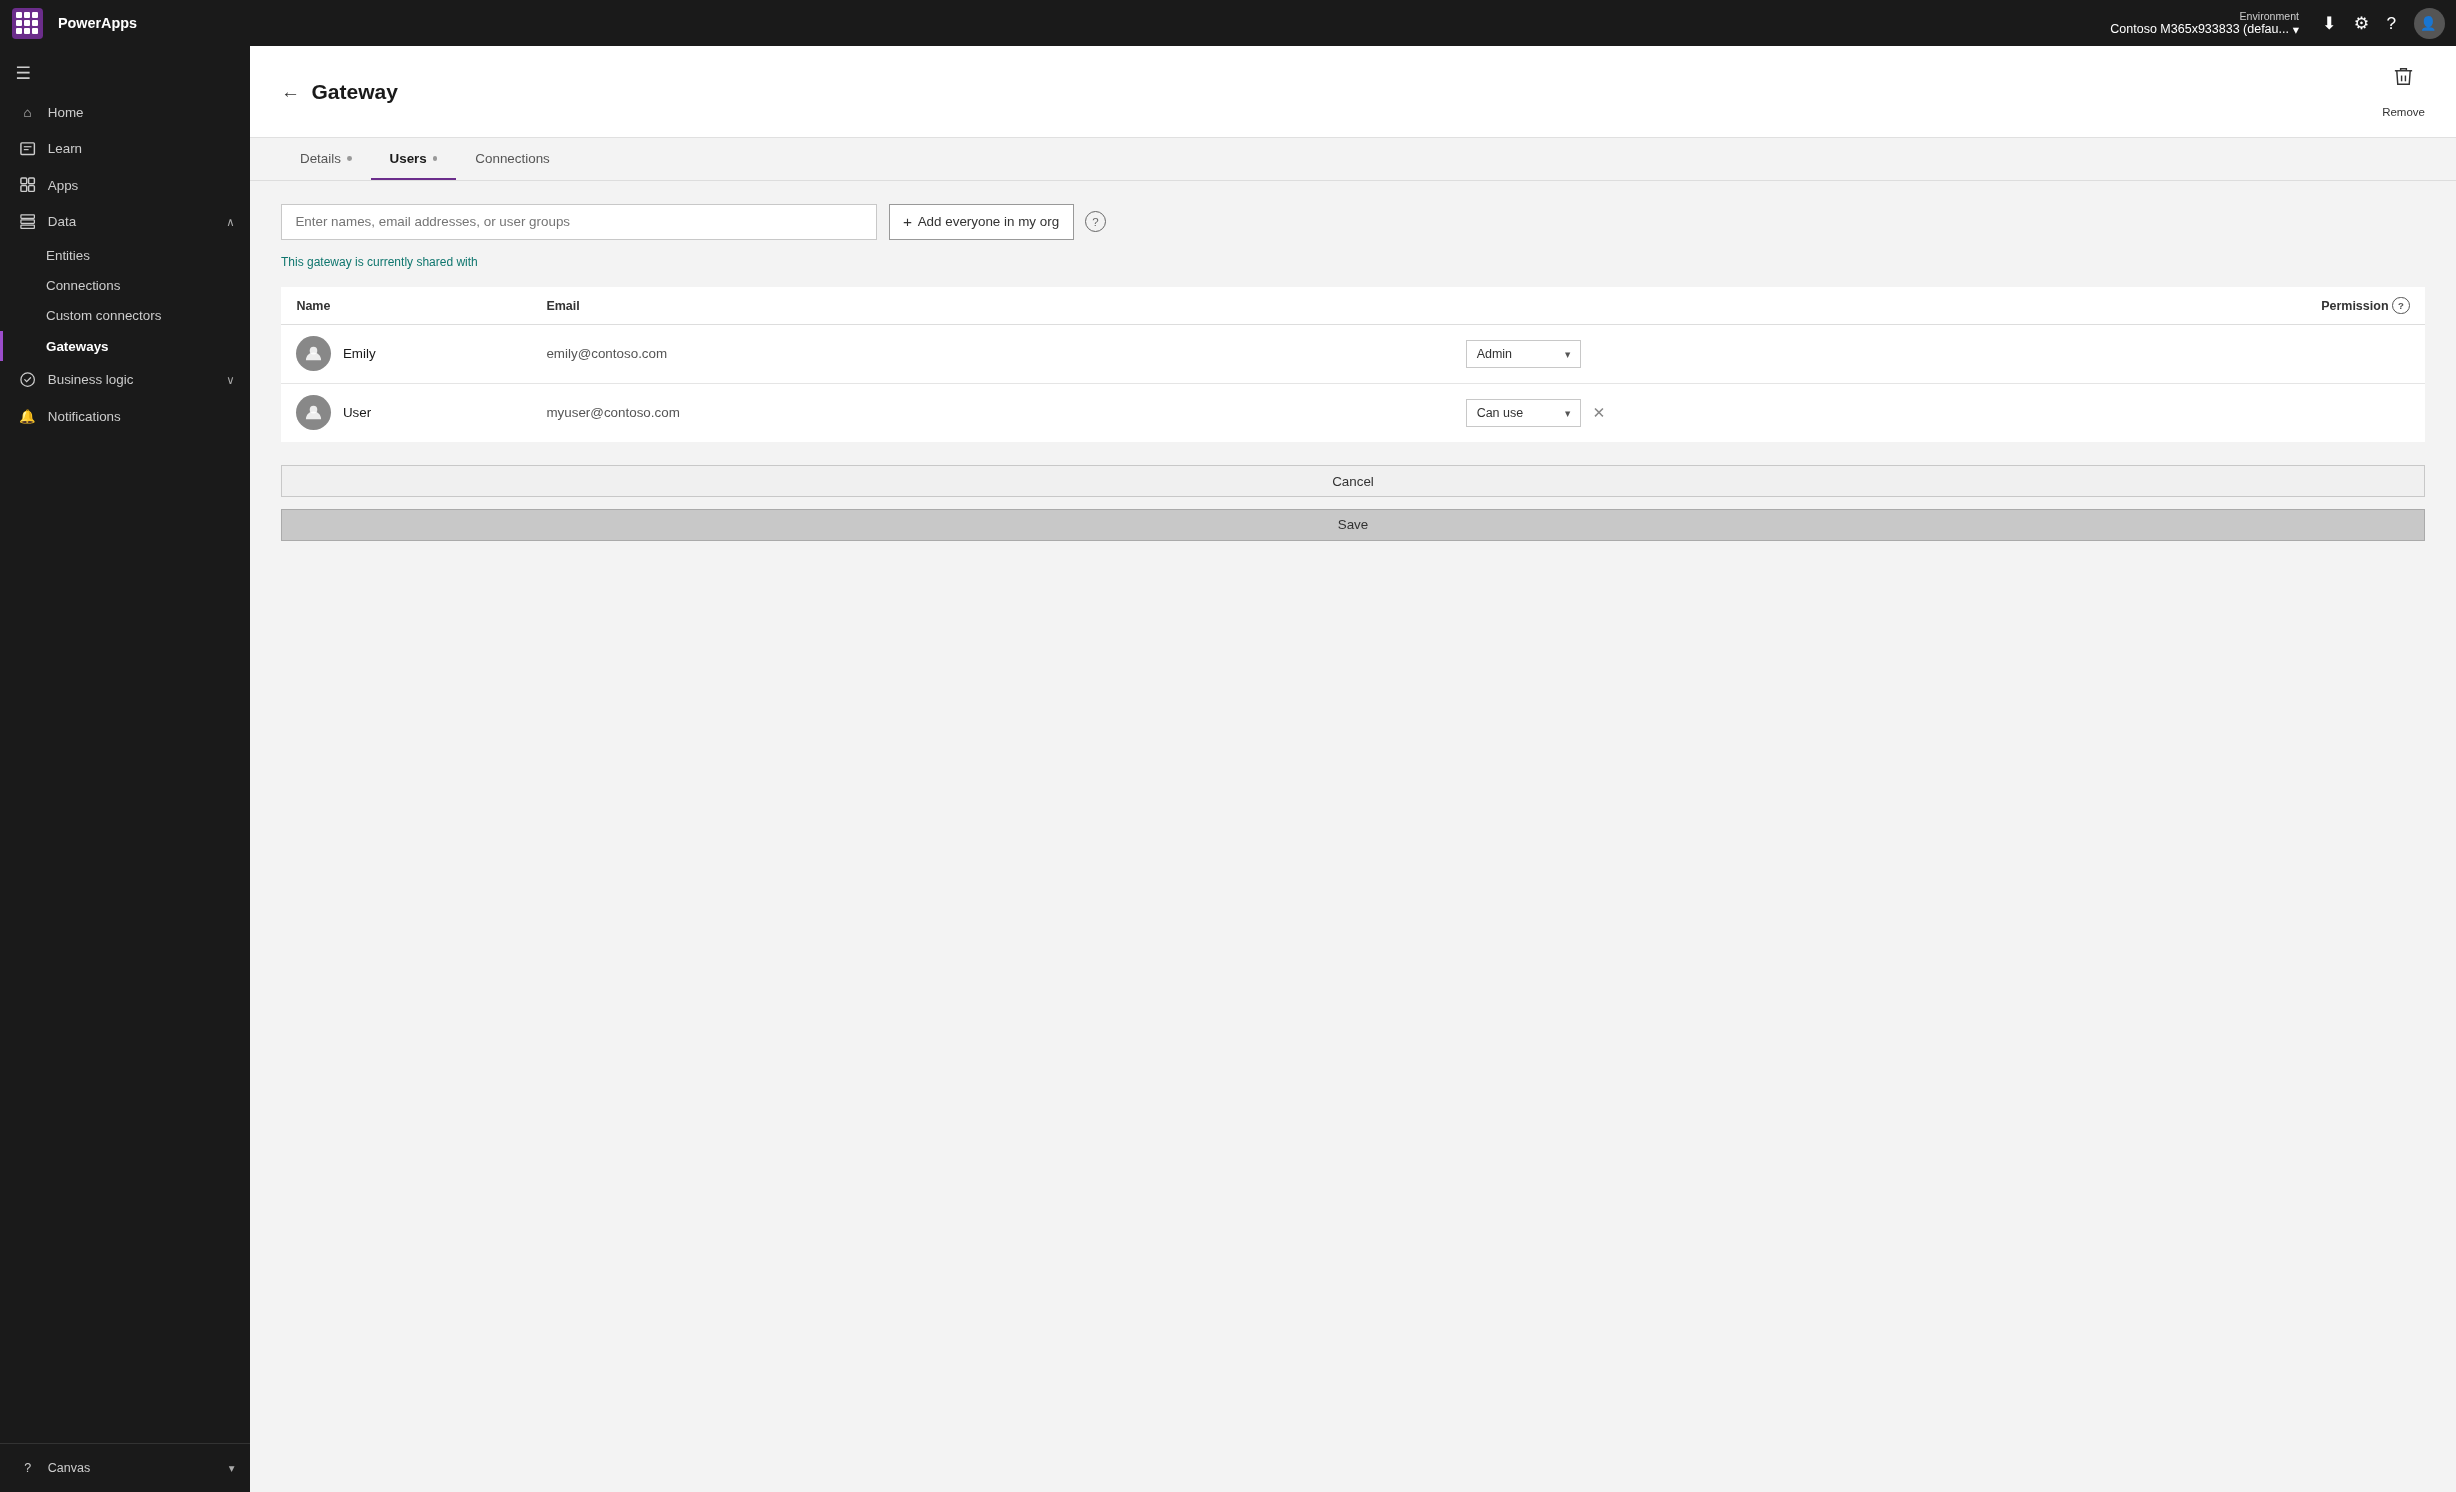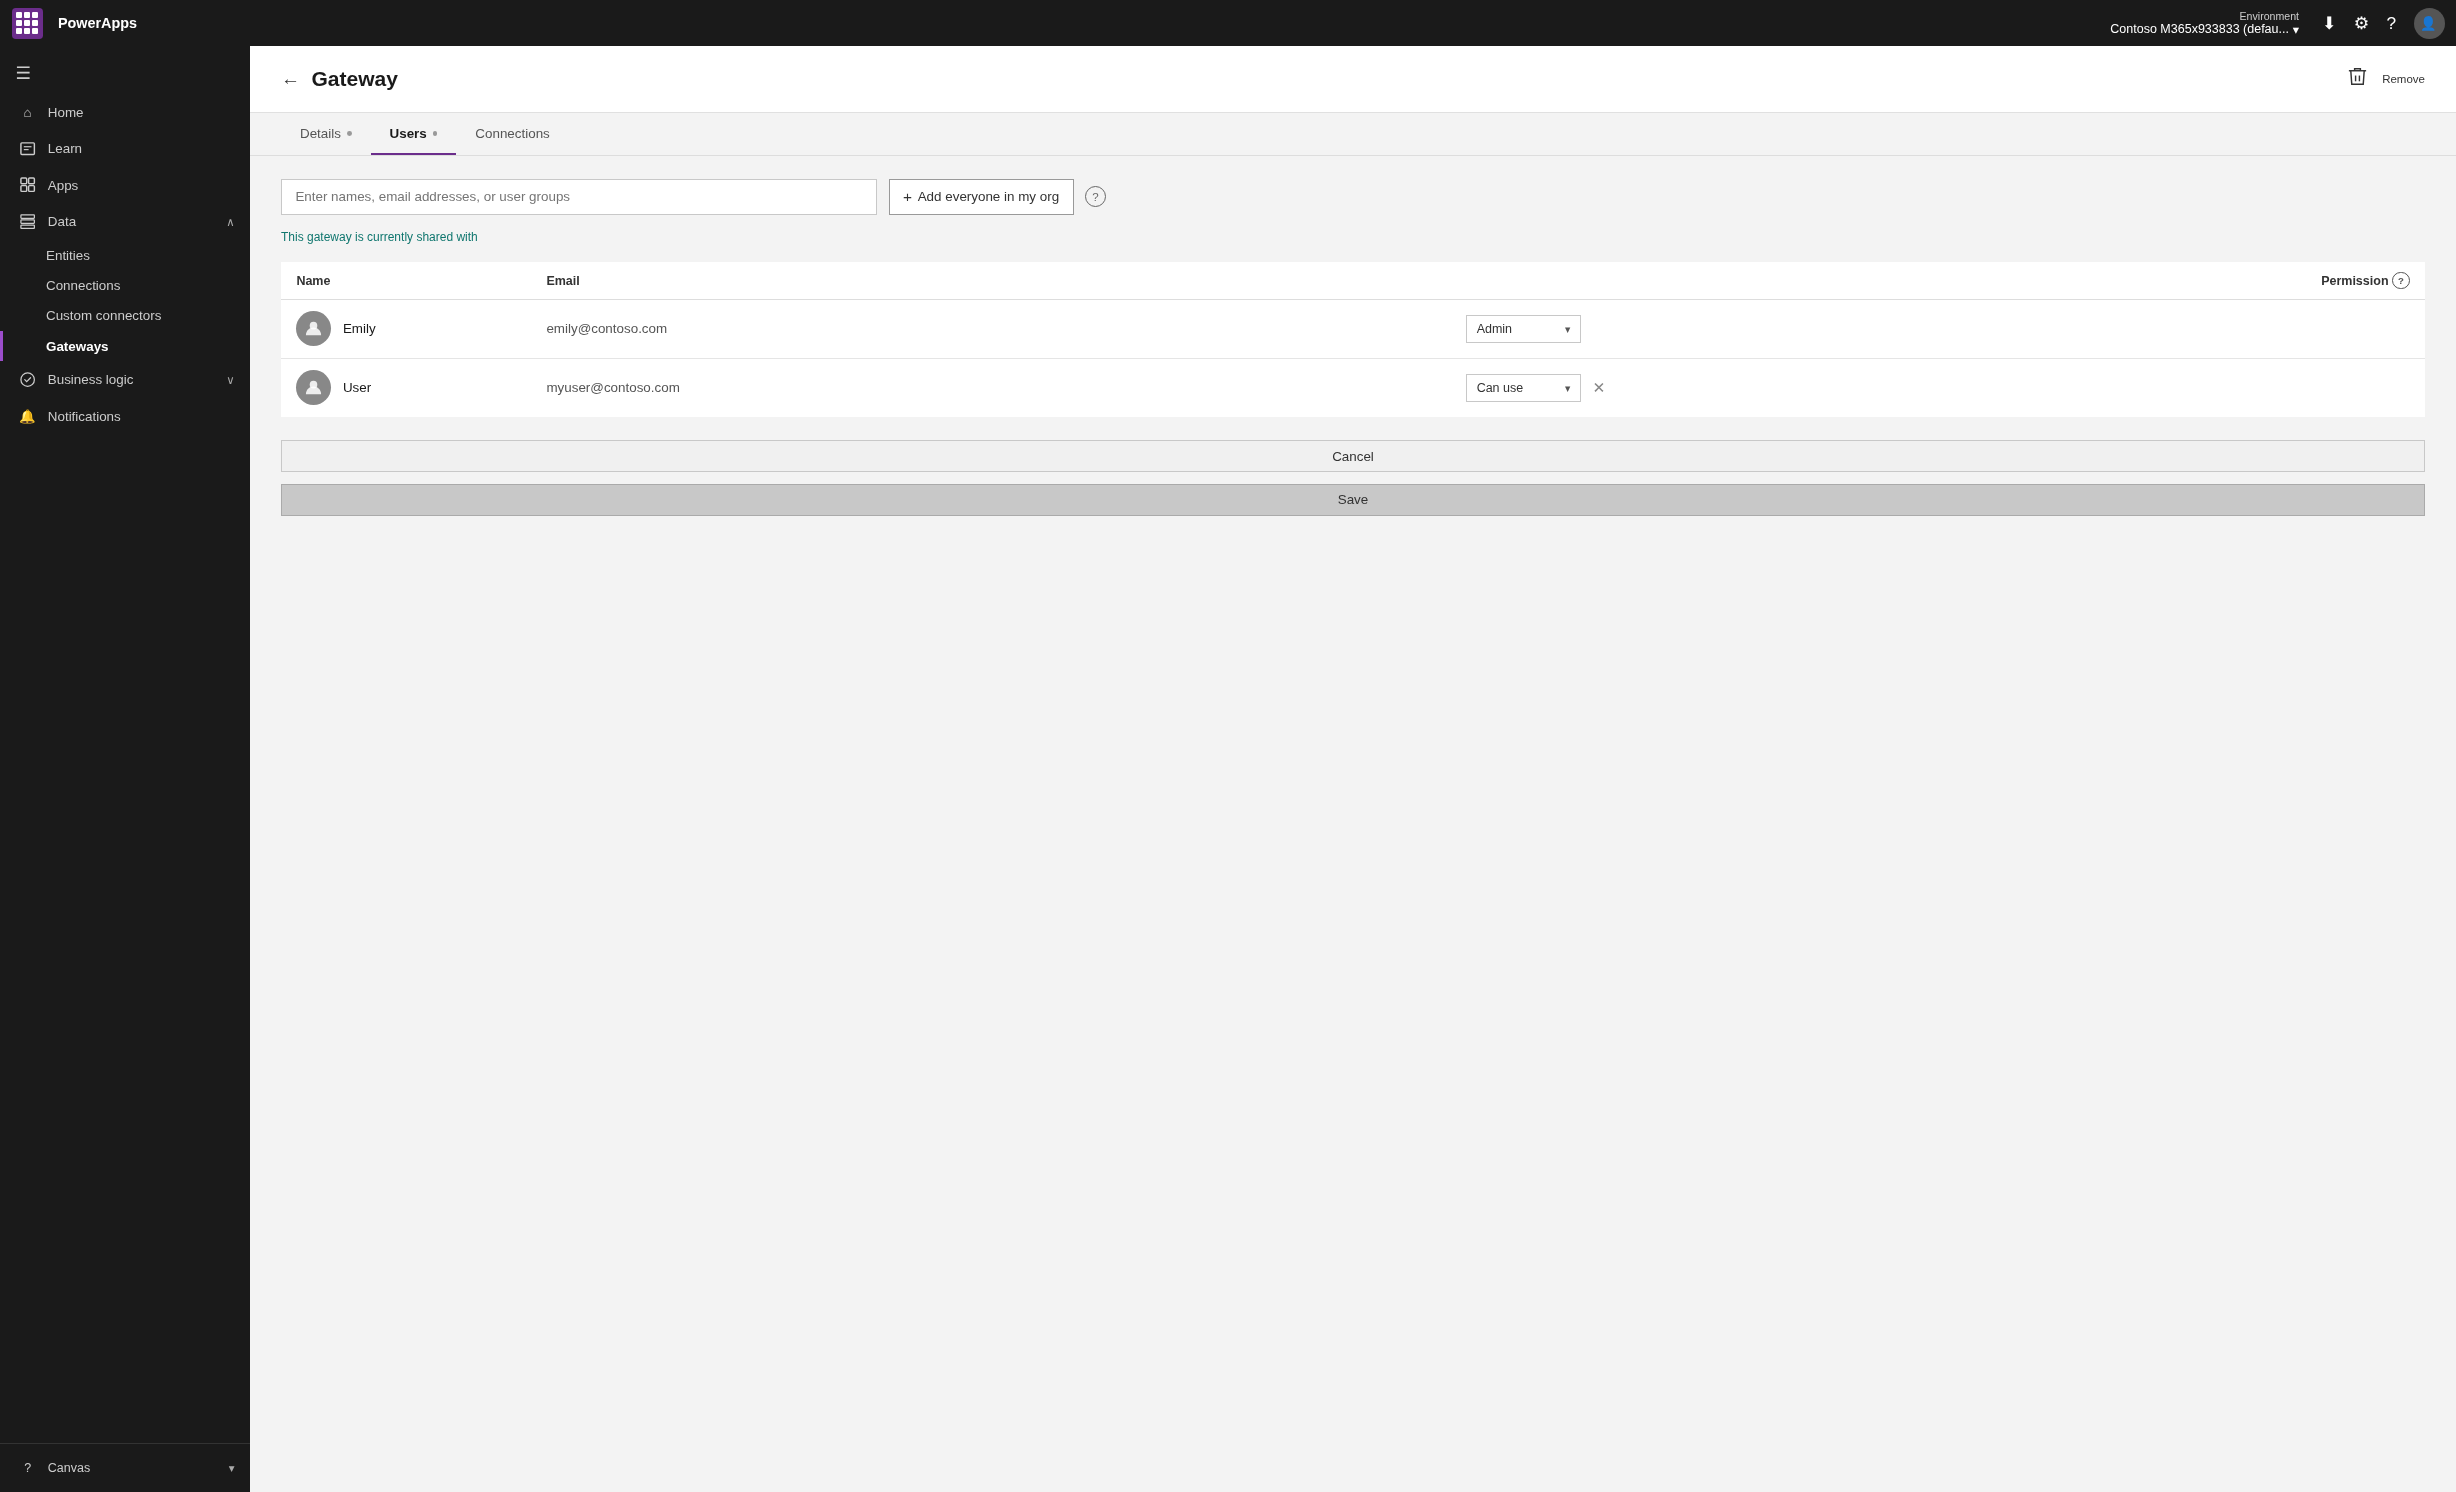--- a/index.html
+++ b/index.html
@@ -65,21 +65,21 @@
     .content { flex: 1; display: flex; flex-direction: column; overflow: hidden; background: #fff; }
 
     
     .page-header {
       background: #fff; padding: 19px 31px; display: flex; align-items: center;
       border-bottom: 1px solid #e0e0e0; flex-shrink: 0; justify-content: space-between;
     }
     .page-header-left { display: flex; align-items: center; gap: 11.5px; }
     .back-btn { font-size: 19px; cursor: pointer; color: #333; background: none; border: none; display: flex; align-items: center; }
     .page-title { font-size: 21px; font-weight: 600; color: #1a1a1a; }
-    .remove-btn { display: flex; flex-direction: row; align-items: center; gap: 13px; cursor: pointer; color: #333; font-size: 11.5px; background: none; border: none; }
+    .remove-btn { display: flex; flex-direction: column; align-items: center; gap: 13px; cursor: pointer; color: #333; font-size: 11.5px; background: none; border: none; }
     .remove-btn .trash-icon { font-size: 19px; }
 
     
     .tab-bar {
       background: #f3f3f3; padding: 0 31px; display: flex; align-items: center;
       border-bottom: 1px solid #ddd; flex-shrink: 0;
     }
     .tab {
       padding: 13.4px 19px; font-size: 13.4px; color: #555; cursor: pointer; position: relative;
       display: flex; align-items: center; gap: 5.8px;

